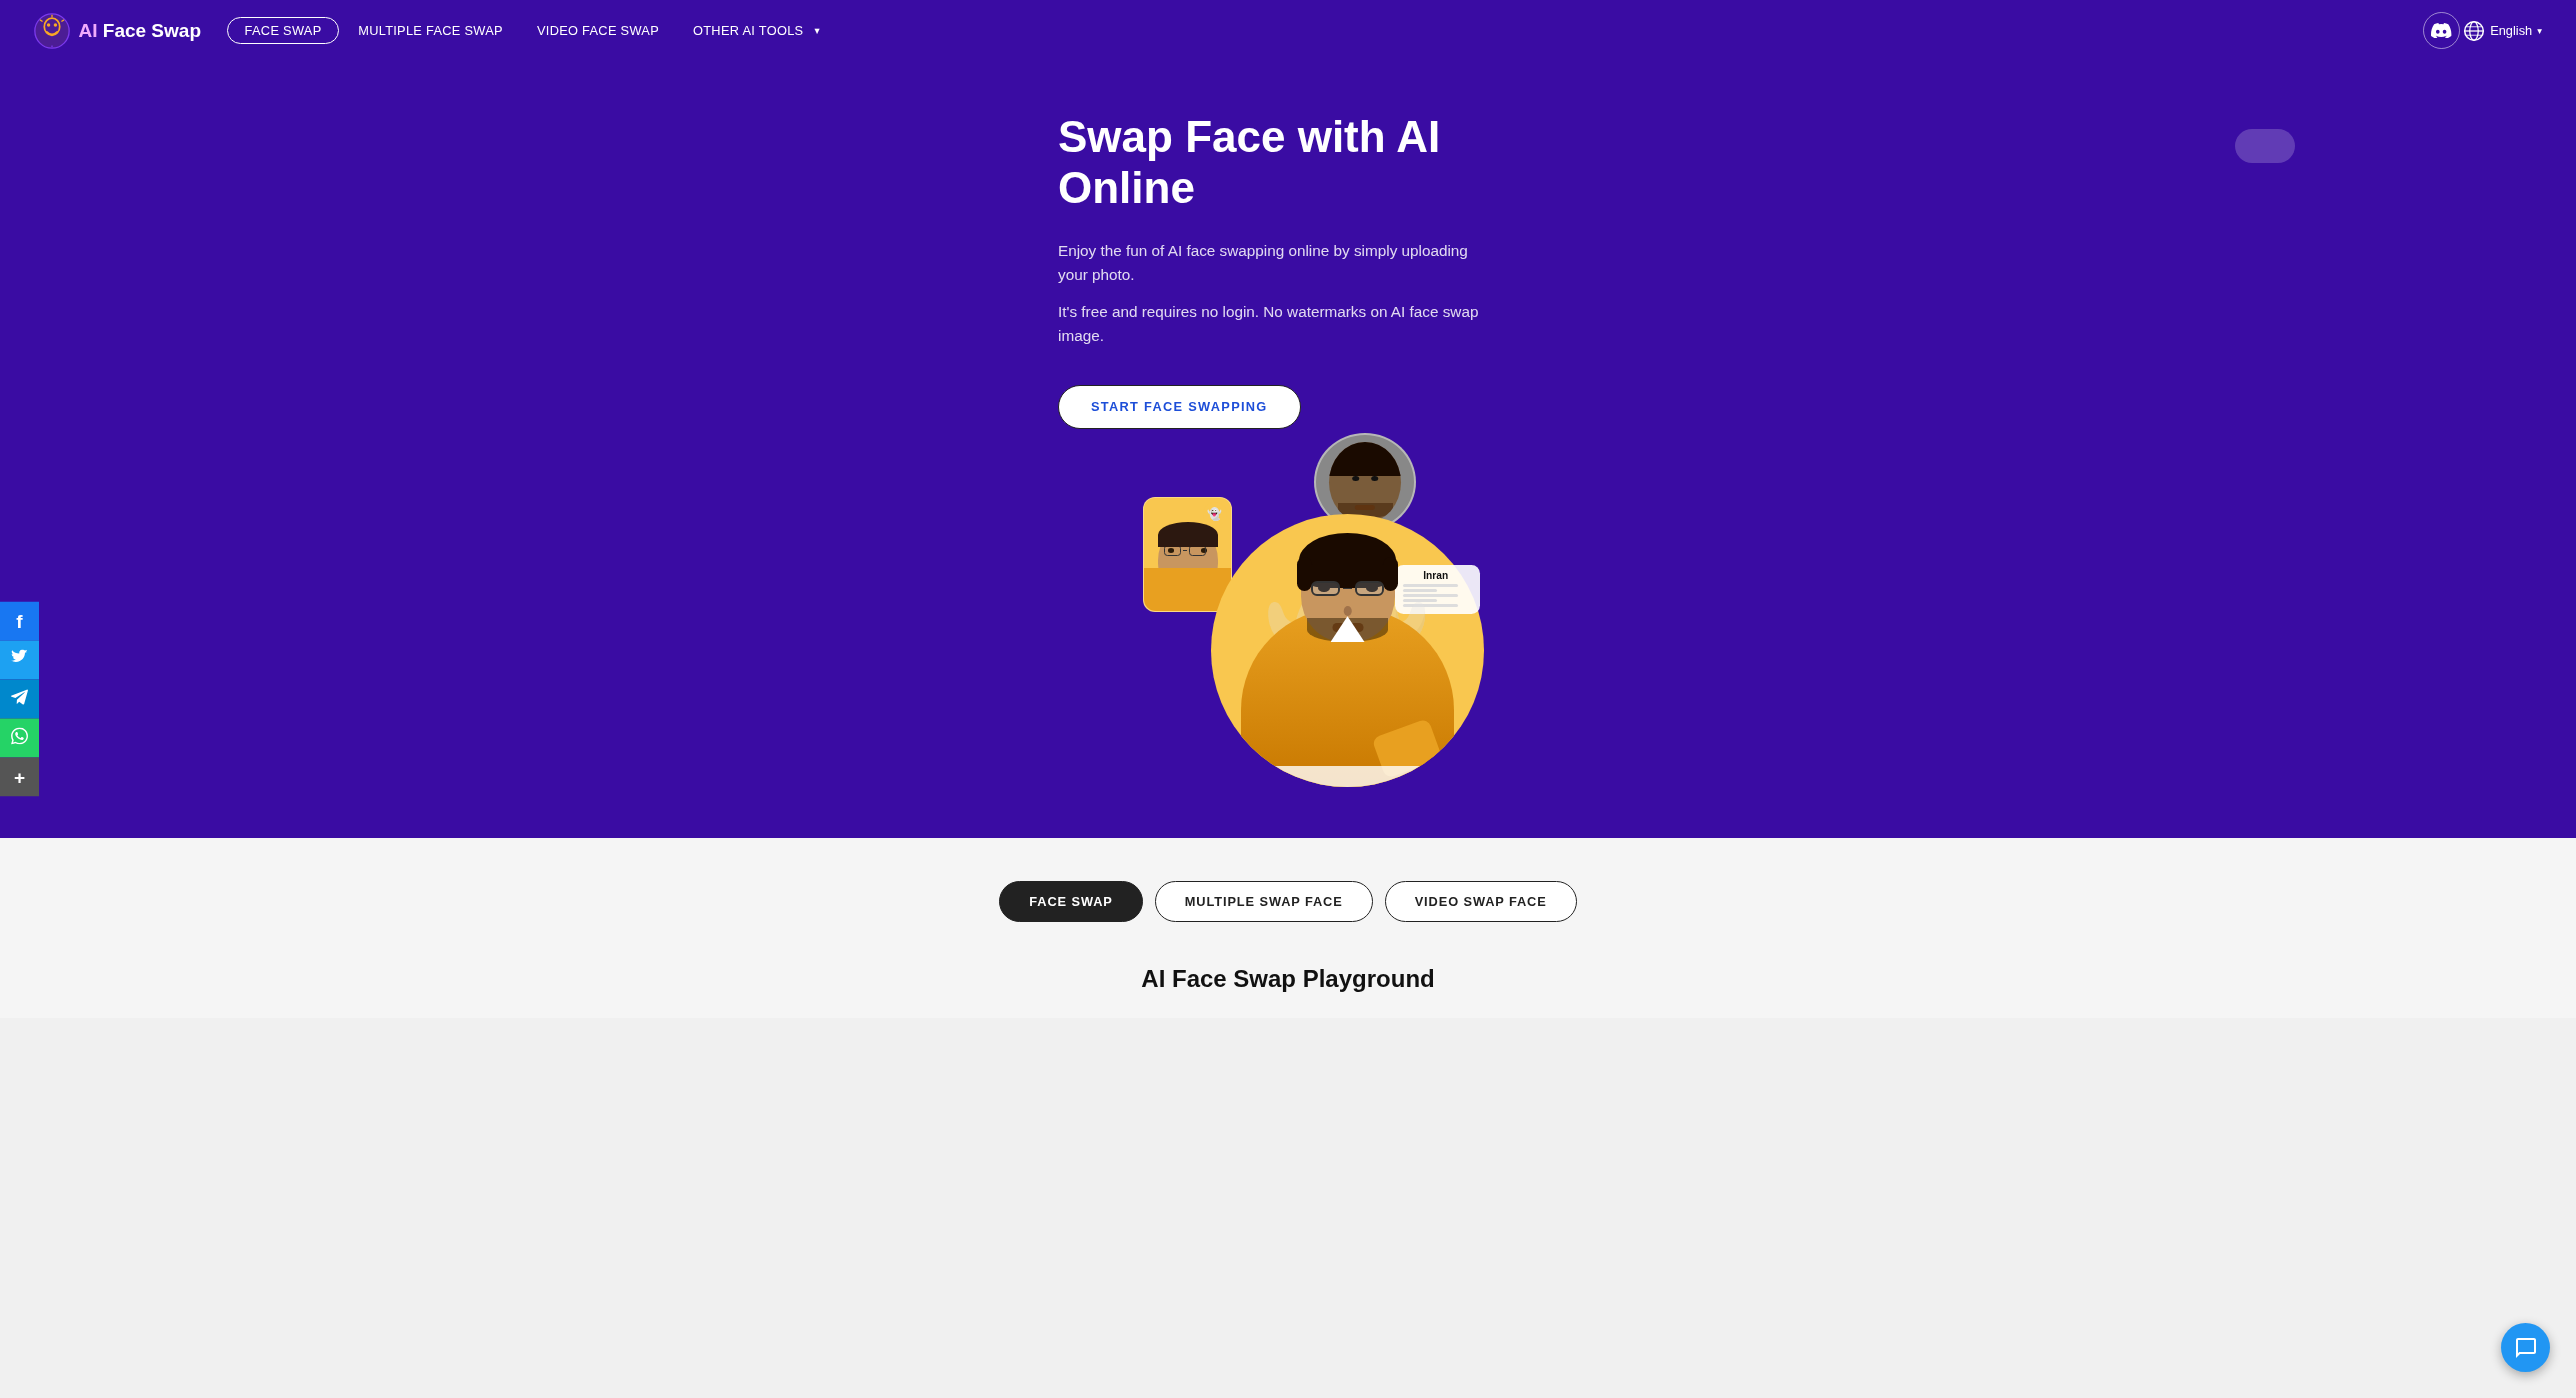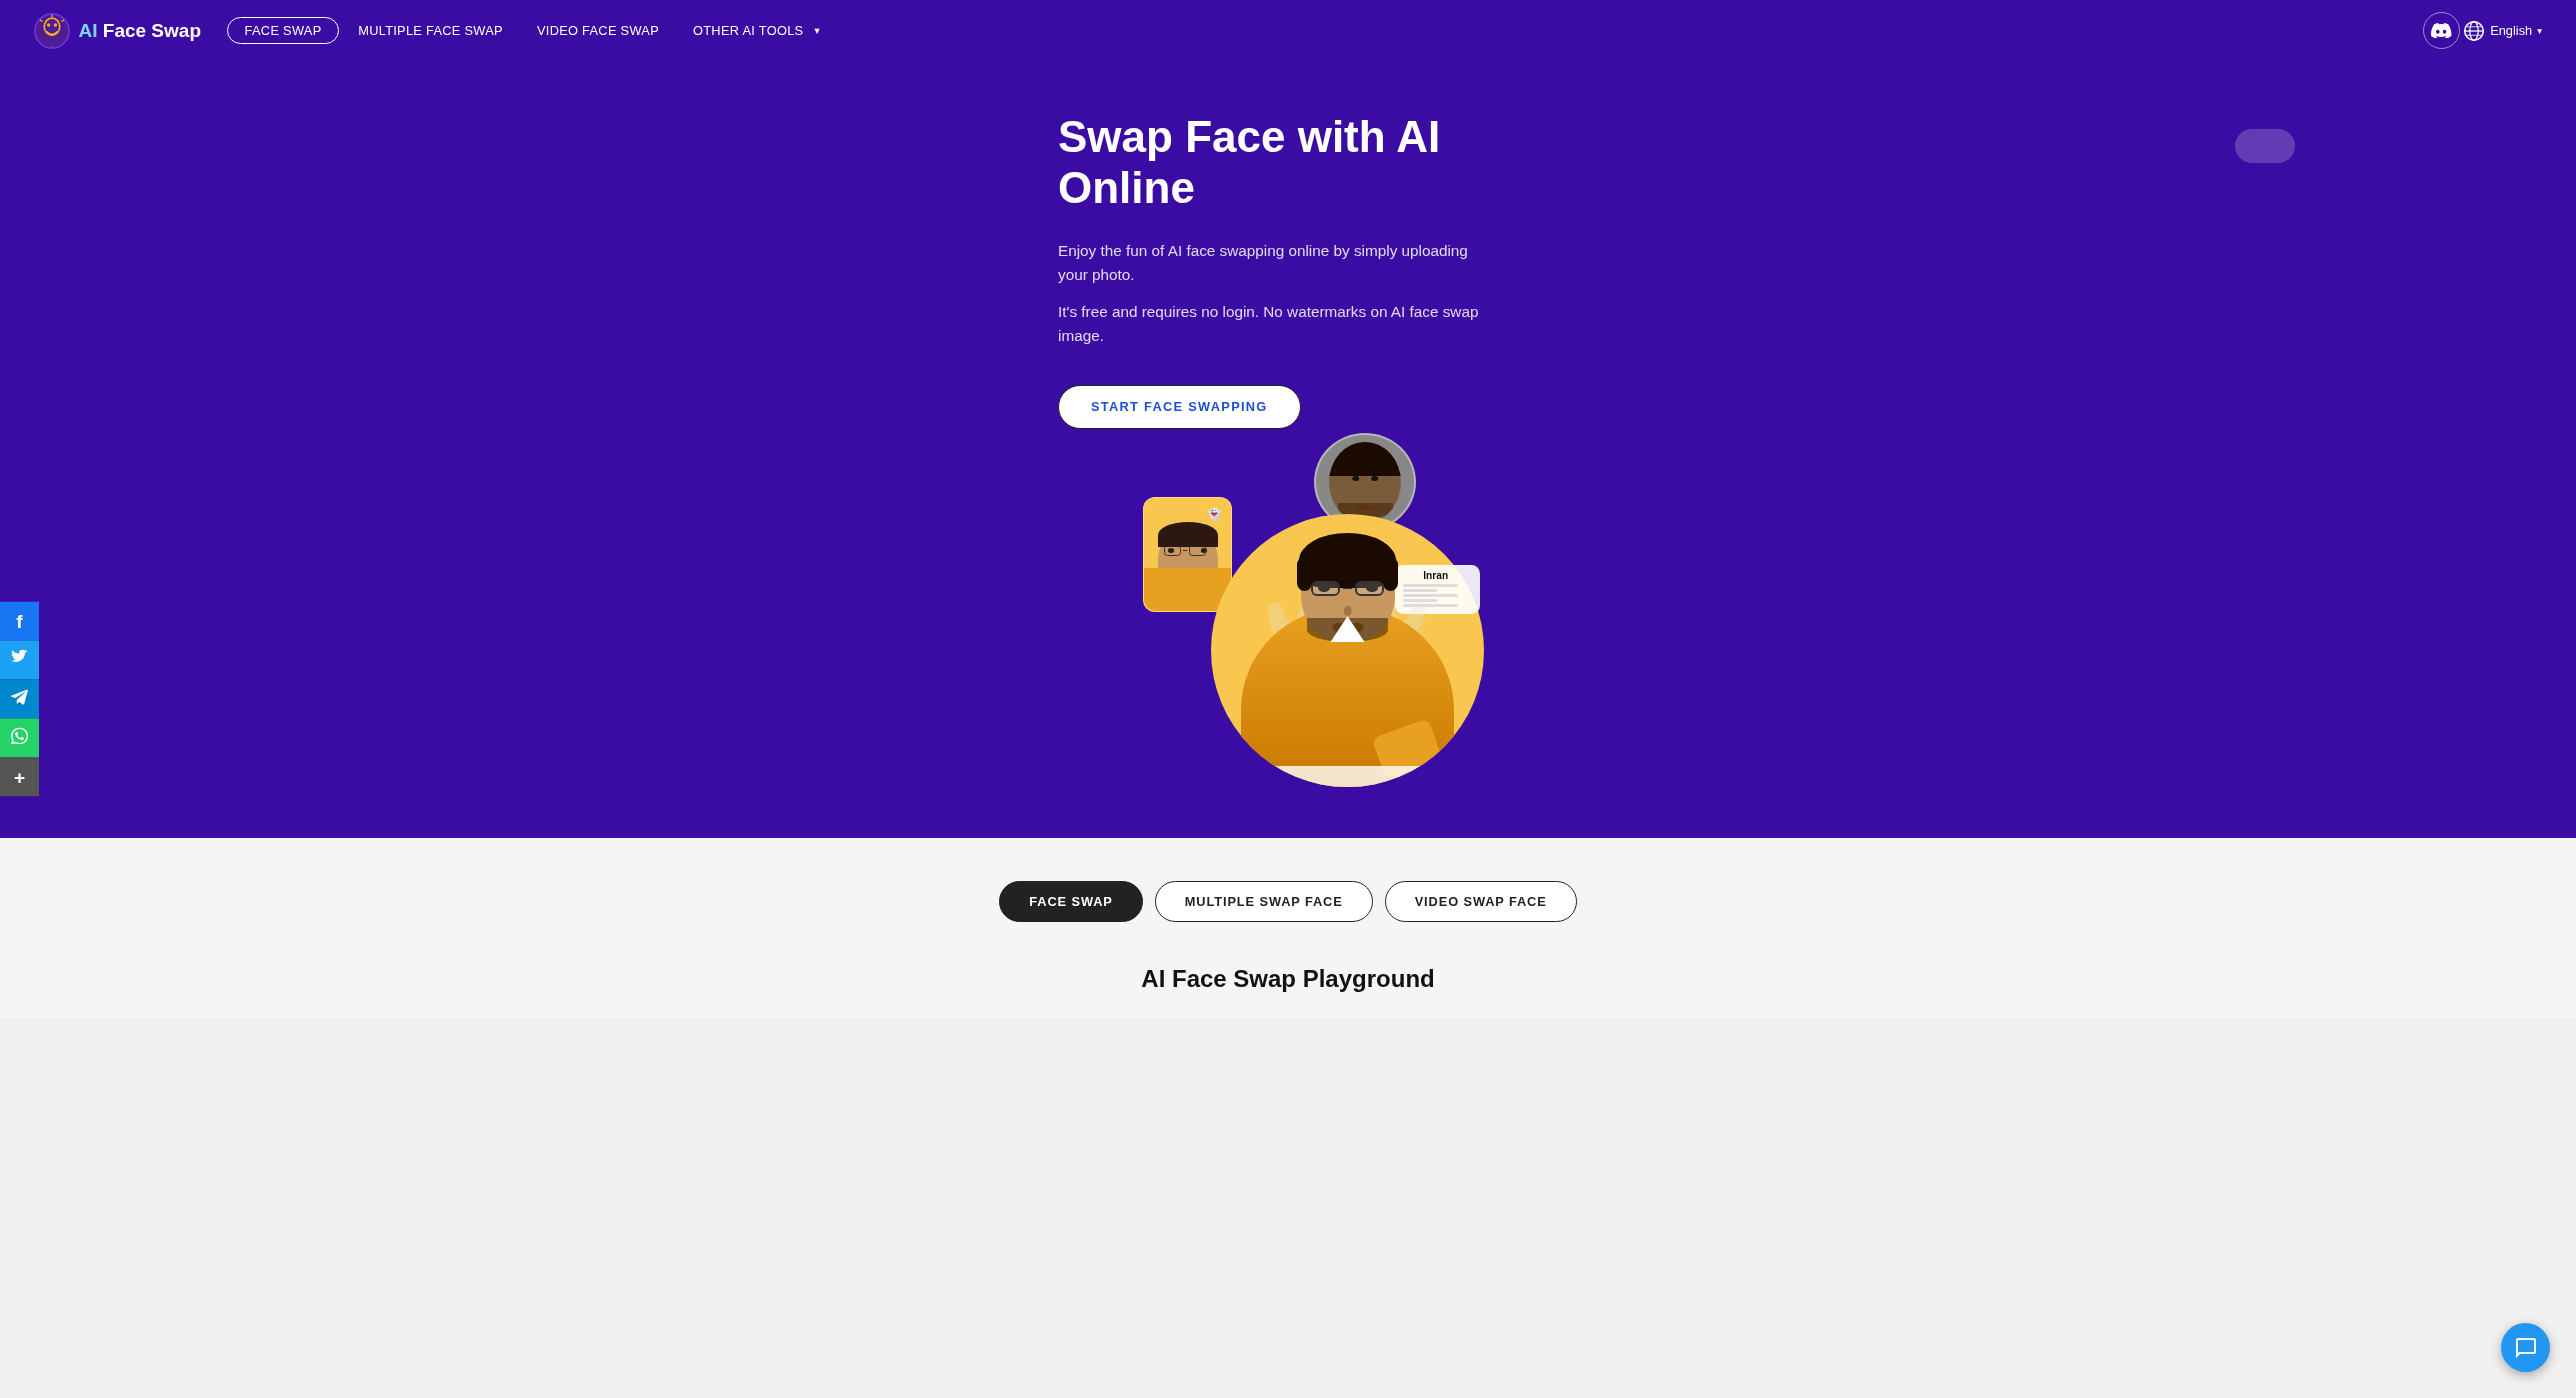--- a/index.html
+++ b/index.html
@@ -22,21 +22,21 @@
       color: #fff;
       font-size: 19px;
       font-weight: 700;
       text-decoration: none;
       margin-right: 25.6px;
     }
     .nav-logo .logo-icon {
       width: 36px;
       height: 36px;
     }
-    .nav-logo .logo-text-ai { color: #7dd3fc; }
+    .nav-logo .logo-text-ai { color: #f0abfc; }
     .nav-logo .logo-text-rest { color: #fff; }
     .nav-links {
       display: flex;
       align-items: center;
       gap: 3.4px;
       flex: 1;
     }
     .nav-link {
       color: #ffffff;
       text-decoration: none;

